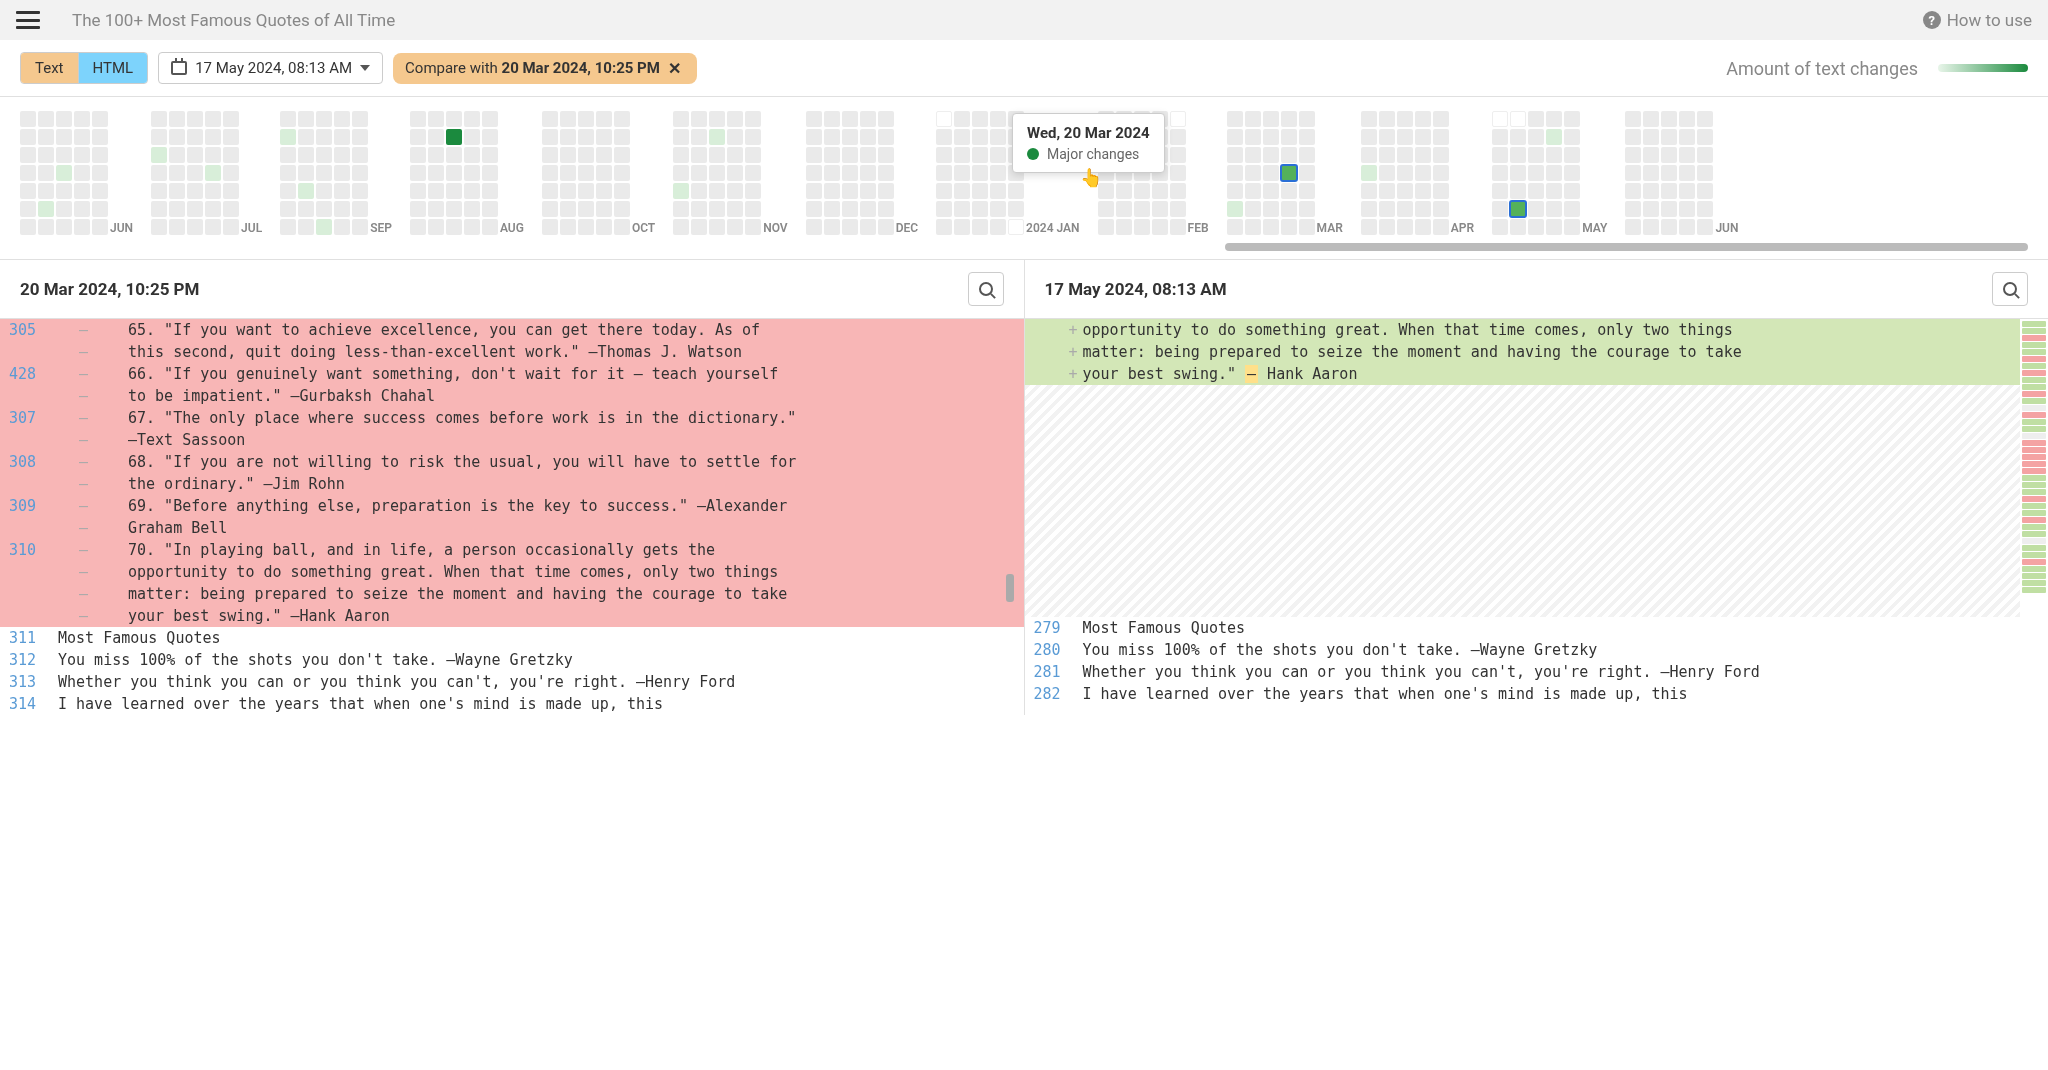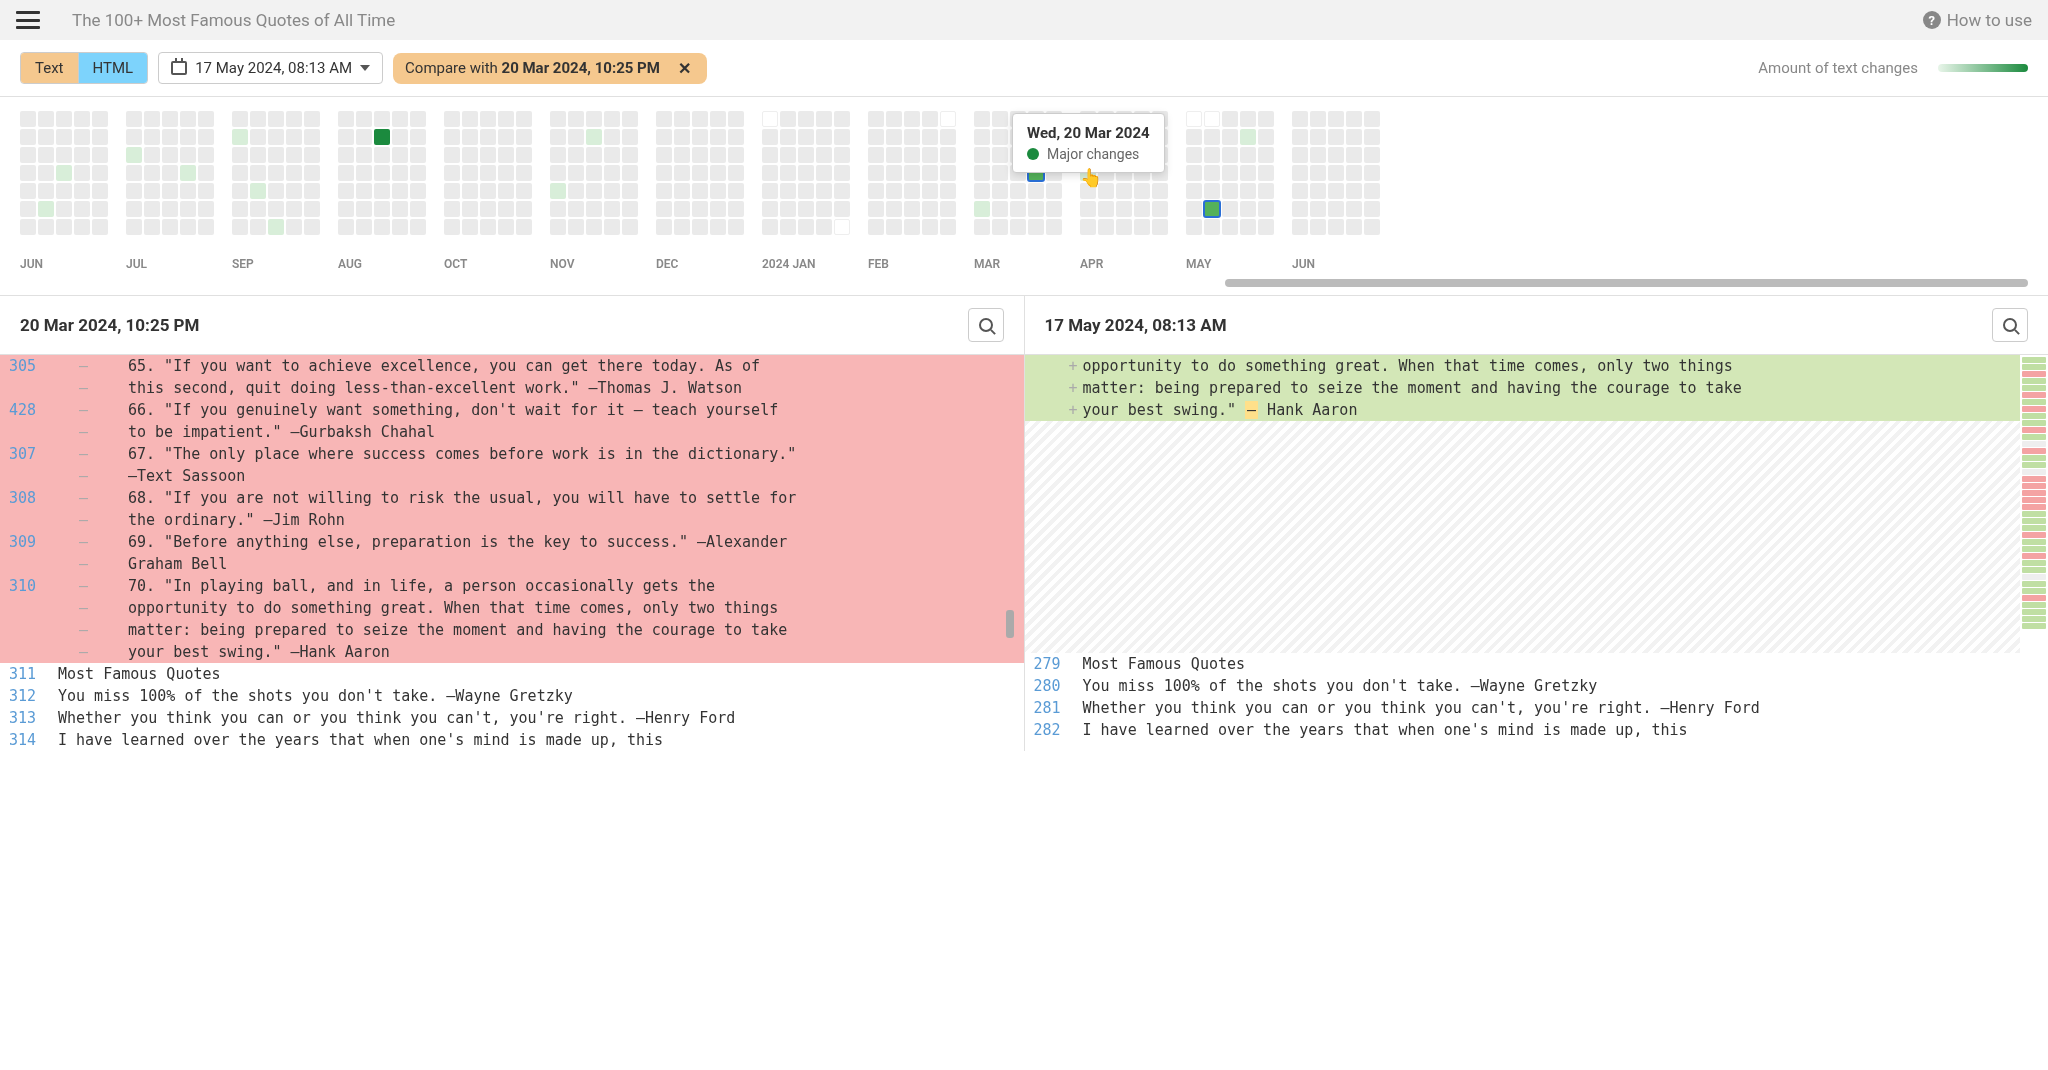--- a/index.html
+++ b/index.html
@@ -18,29 +18,29 @@
 .toolbar { display: flex; align-items: center; padding: 12px 20px; background: #fff; border-bottom: 1px solid #e0e0e0; gap: 10px; }
 .toggle-group { display: flex; border: 1px solid #ccc; border-radius: 4px; overflow: hidden; }
 .toggle-btn { padding: 6px 14px; background: #7dd3fc; cursor: pointer; font-size: 15px; }
 .toggle-btn.active { background: #f5c88e; }
 .toggle-btn + .toggle-btn { border-left: 1px solid #ccc; }
 .date-select { display: flex; align-items: center; padding: 6px 12px; border: 1px solid #ccc; border-radius: 4px; cursor: pointer; font-size: 15px; gap: 8px; }
 .cal-icon { width: 16px; height: 14px; border: 2px solid #555; border-radius: 2px; position: relative; }
 .cal-icon::before { content: ""; position: absolute; top: -5px; left: 2px; width: 2px; height: 4px; background: #555; }
 .cal-icon::after { content: ""; position: absolute; top: -5px; right: 2px; width: 2px; height: 4px; background: #555; }
 .caret { width: 0; height: 0; border-left: 5px solid transparent; border-right: 5px solid transparent; border-top: 6px solid #555; }
-.compare-chip { display: flex; align-items: center; background: #f5c88e; border-radius: 8px; padding: 6px 12px; font-size: 15px; gap: 14px; }
+.compare-chip { display: flex; align-items: center; background: #f5c88e; border-radius: 8px; padding: 6px 12px; font-size: 15px; gap: 4px; }
 .compare-chip .x { font-size: 16px; cursor: pointer; padding: 0 4px; font-weight: 600; }
 .toolbar-spacer { flex: 1; }
-.changes-label { color: #888; font-size: 15px; margin-right: 10px; }
+.changes-label { color: #888; font-size: 18px; margin-right: 10px; }
 .gradient-bar { width: 90px; height: 8px; border-radius: 4px; background: linear-gradient(to right, #e8f5e9, #1b8a3e); }
 
 .timeline-wrap { position: relative; padding: 14px 20px 8px; border-bottom: 1px solid #e0e0e0; background: #fff; }
 .timeline { display: flex; gap: 18px; overflow: hidden; }
-.month-col { display: flex; flex-direction: column; align-items: flex-start; gap: 18px; }
+.month-col { display: flex; flex-direction: row; align-items: flex-end; gap: 2px; }
 .month-grid { display: grid; grid-template-columns: repeat(5, 16px); grid-auto-rows: 16px; gap: 2px; }
 .cell { width: 16px; height: 16px; border-radius: 2px; background: #eaeaea; }
 .cell.l1 { background: #d8eed9; }
 .cell.l4 { background: #1b8a3e; }
 .cell.empty { background: #fff; border: 1px solid #eee; }
 .cell.selblue { background: #54b15a; outline: 2px solid #2a6fd6; outline-offset: -1px; }
 .month-label { font-size: 12px; color: #888; font-weight: 600; margin-top: 4px; }
 .tl-scroll { height: 8px; background: #bbb; border-radius: 4px; margin: 8px 0 0 60%; }
 
 .tooltip { position: absolute; top: 16px; left: 1012px; background: #fff; border: 1px solid #ccc; border-radius: 4px; box-shadow: 0 2px 8px rgba(0,0,0,0.15); padding: 10px 14px; z-index: 5; }

